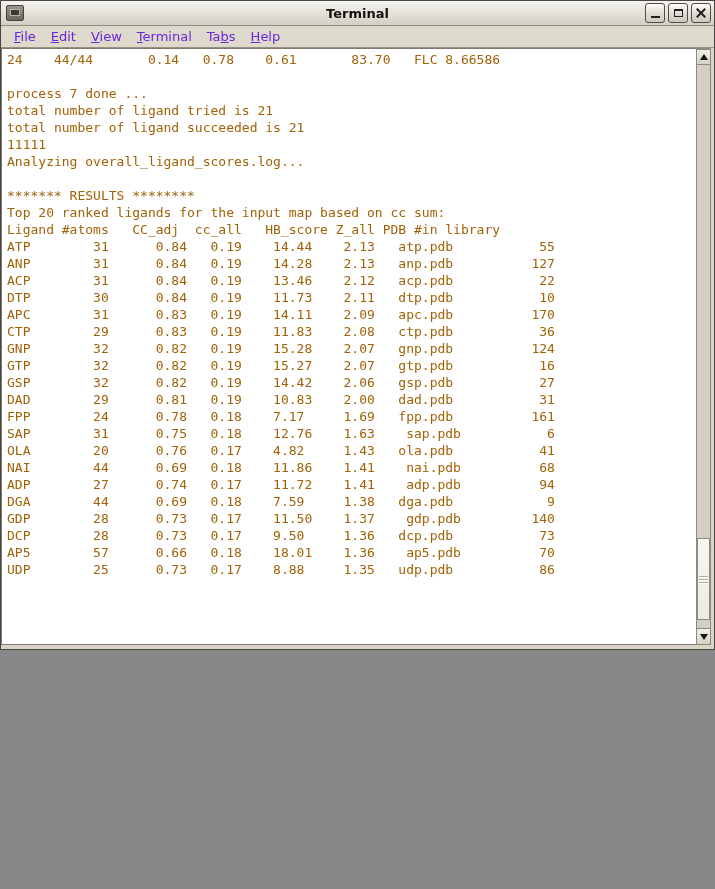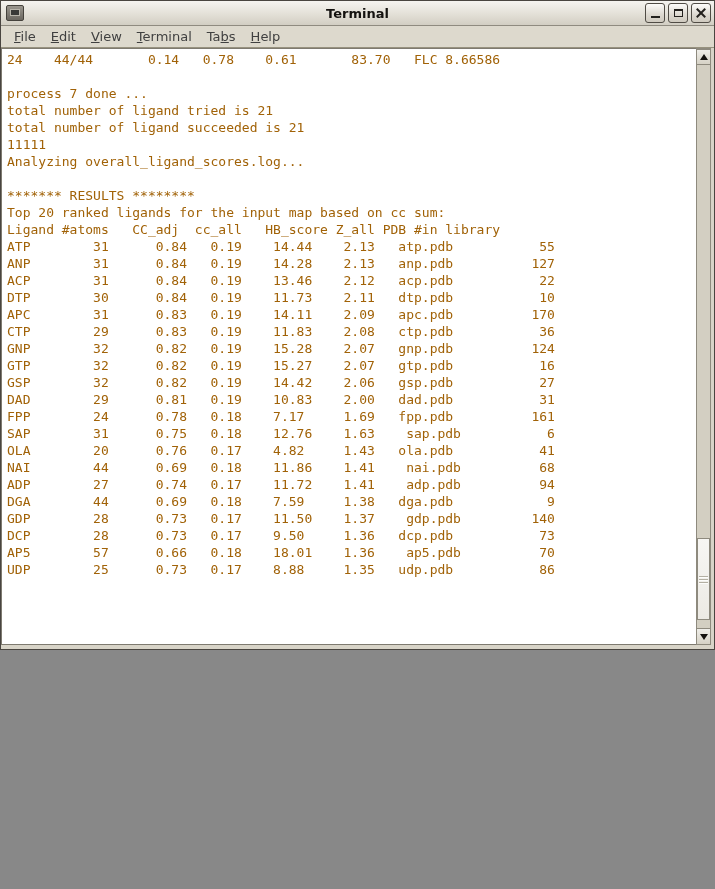--- a/index.html
+++ b/index.html
@@ -53,21 +53,21 @@
   }
   .glyph-close::before{transform:rotate(45deg);}
   .glyph-close::after{transform:rotate(-45deg);}
   
   .menubar{
     height:22px;flex:0 0 22px;
     background:#ddd9cd;
     border-bottom:1px solid #97927f;
     display:flex;align-items:center;
     padding-left:6px;
-    font-size:13px;color:#404040;
+    font-size:13px;color:#6d28d9;
   }
   .menu-item{padding:2px 7px;margin-right:1px;cursor:default;}
   .menu-item u{text-decoration:underline;}
   
   .content{
     flex:1;display:flex;
     padding:0 3px 4px 0;
     min-height:0;
   }
   .term-screen{

